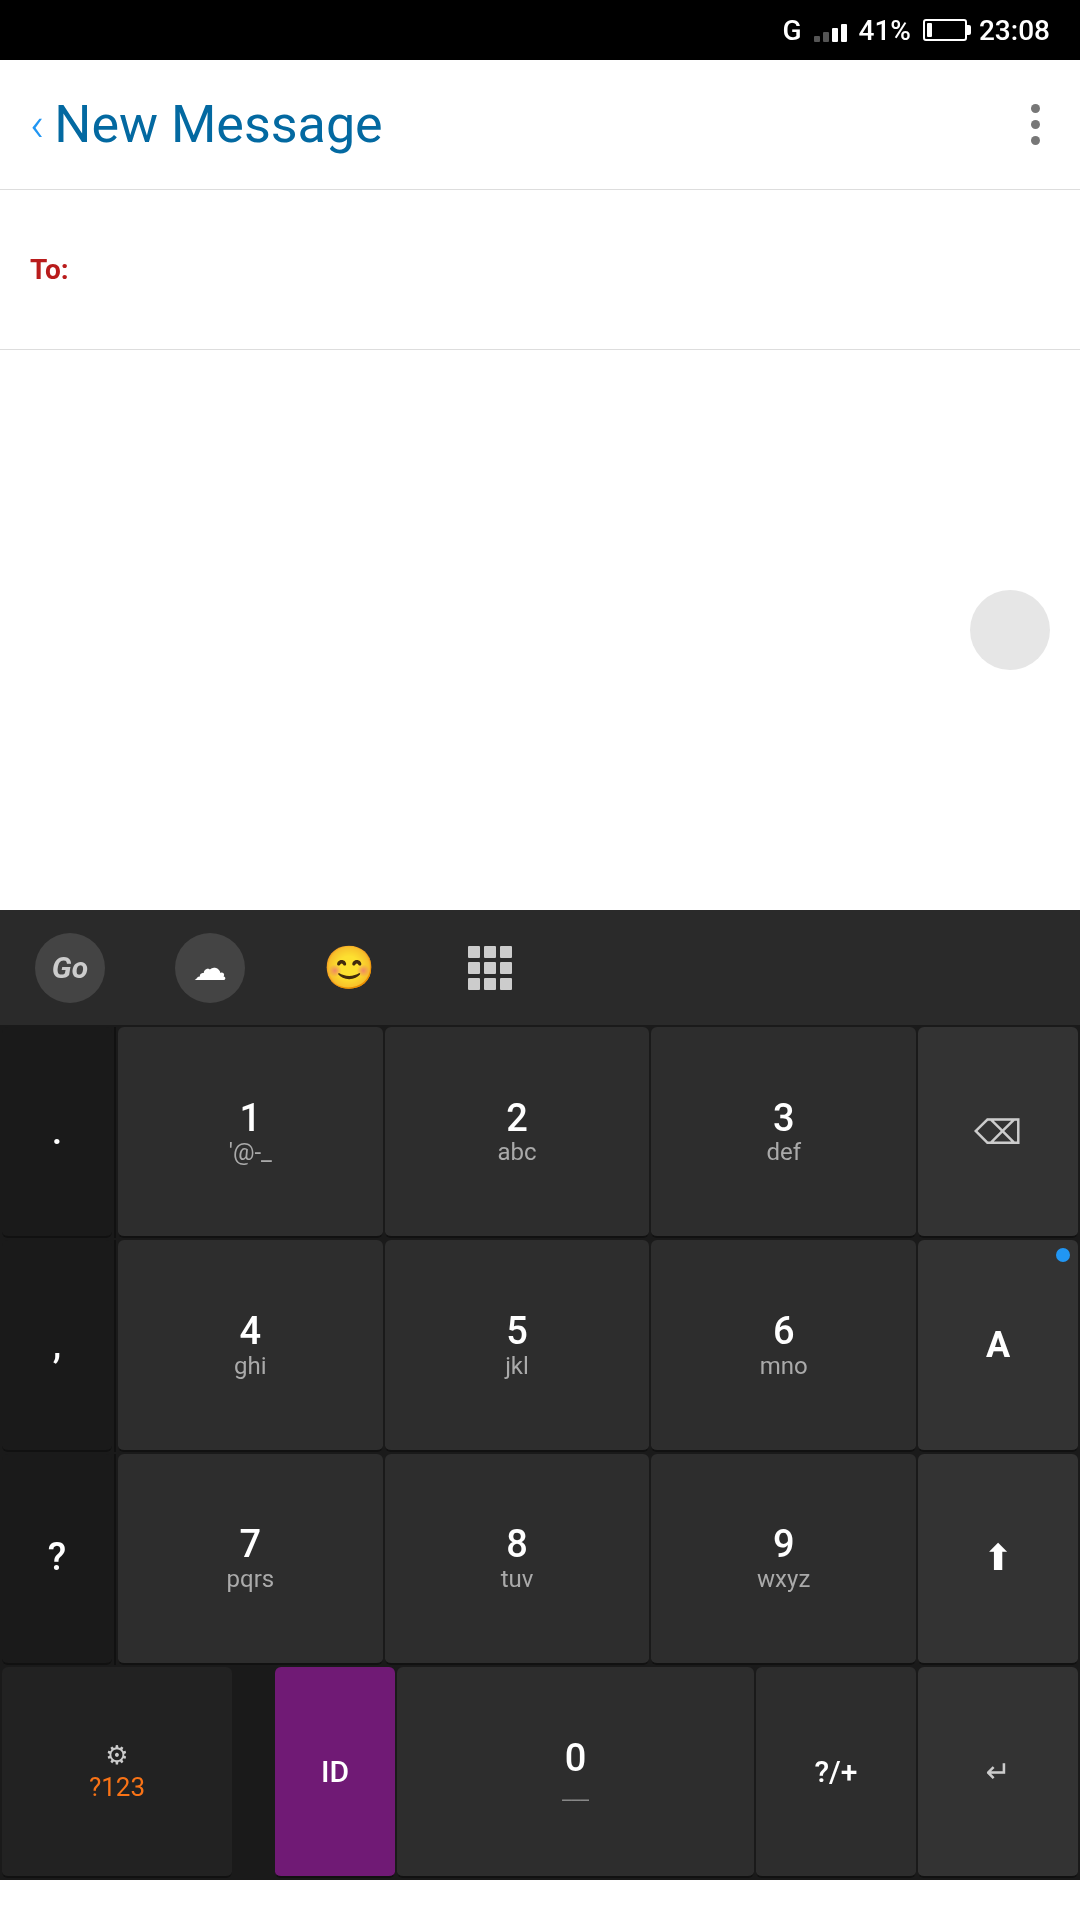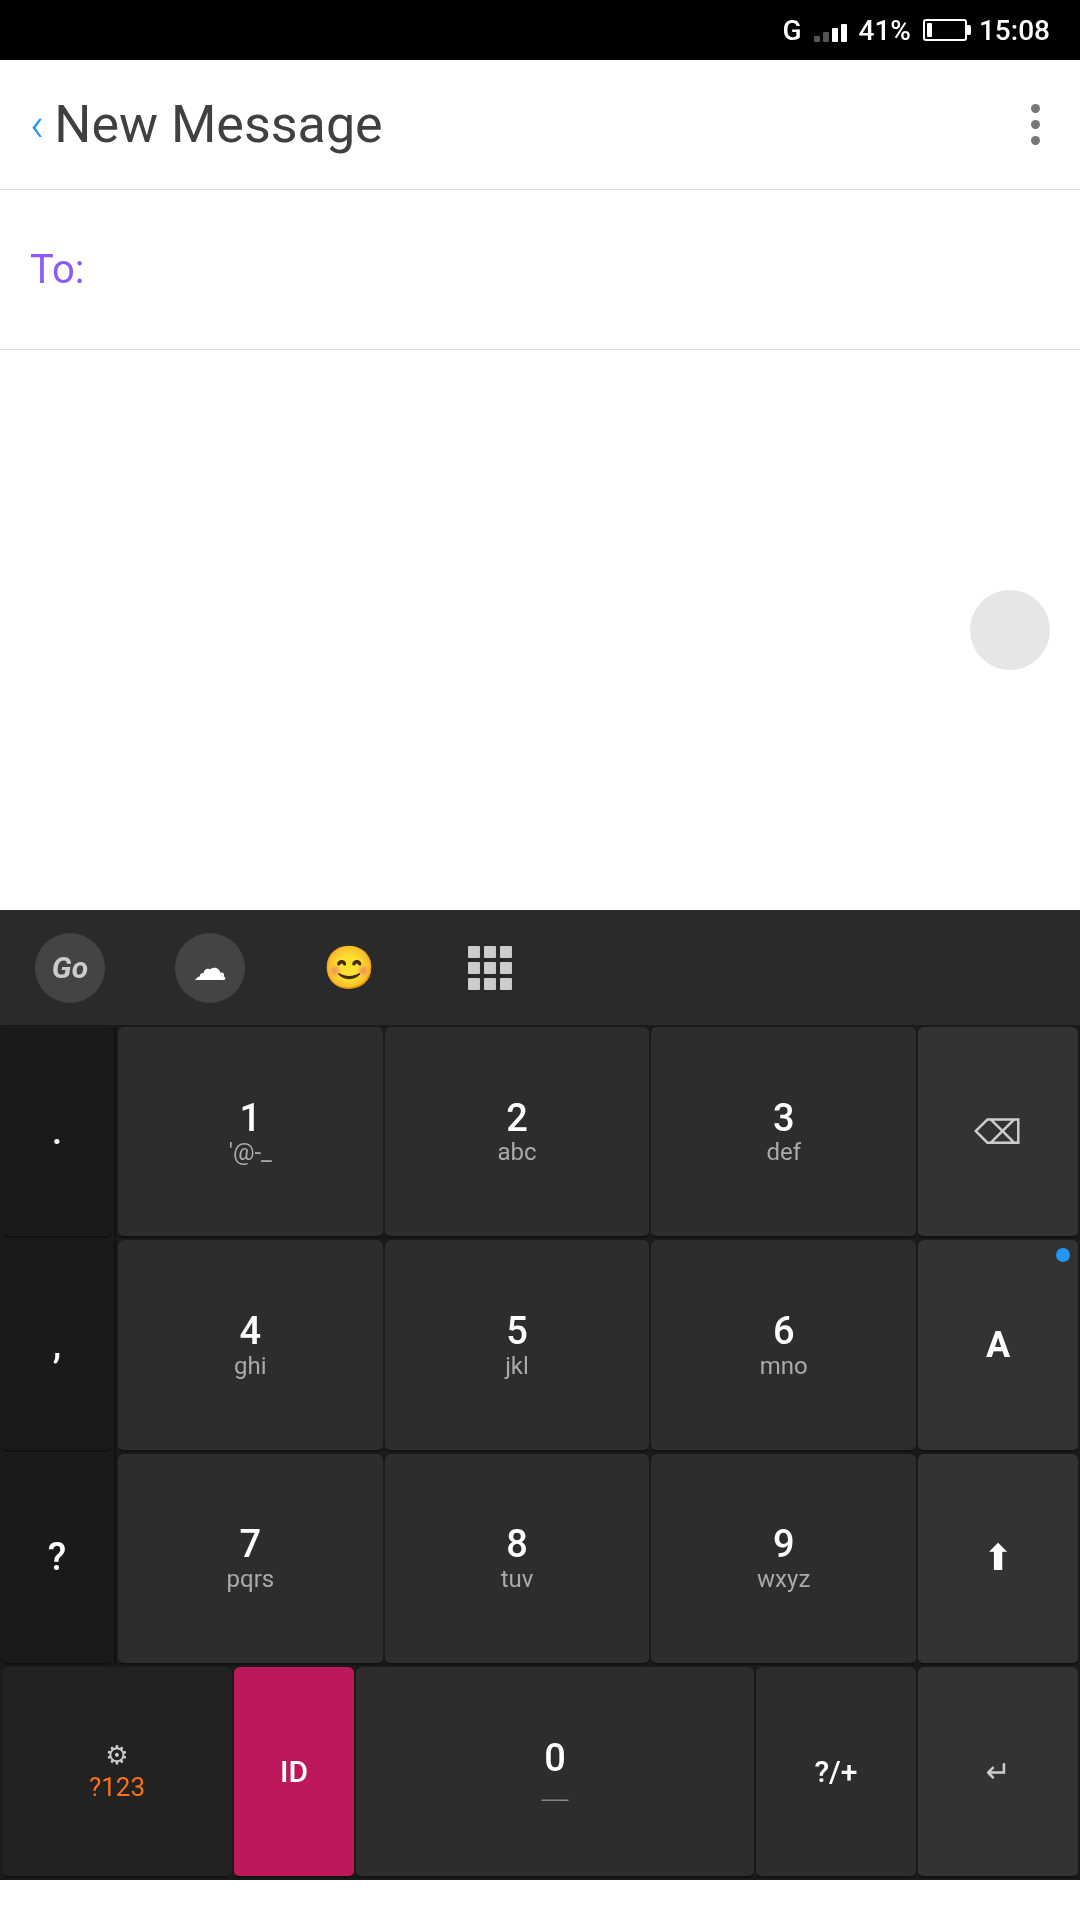--- a/index.html
+++ b/index.html
@@ -93,21 +93,21 @@
       align-items: center;
       gap: 10px;
     }
     .back-chevron {
       color: #2196F3;
       font-size: 48px;
       font-weight: 300;
       line-height: 1;
     }
     .header-title {
-      color: #404040;
+      color: #0369a1;
       font-size: 52px;
       font-weight: 400;
     }
     .header-menu {
       display: flex;
       flex-direction: column;
       gap: 7px;
       cursor: pointer;
       padding: 10px;
     }
@@ -121,23 +121,23 @@
     
     .compose-area {
       width: 100%;
       height: 160px;
       border-bottom: 1px solid #ddd;
       display: flex;
       align-items: center;
       padding: 0 30px;
     }
     .to-label {
-      color: #8b5cf6;
-      font-size: 40px;
-      font-weight: 400;
+      color: #b91c1c;
+      font-size: 28px;
+      font-weight: 700;
     }
     .to-input {
       flex: 1;
       border: none;
       outline: none;
       font-size: 40px;
       color: #333;
       padding-left: 16px;
       background: transparent;
     }
@@ -285,21 +285,22 @@
     .key-settings {
       flex: 0 0 160px;
       background: #222;
     }
     .key-space {
       flex: 3;
       background: #2d2d2d;
     }
     .key-lang {
       flex: 0 0 130px;
-      background: #be185d;
+      background: #701a75;
+      margin-left: 41px;
     }
     .key-special {
       flex: 0 0 160px;
       background: #2d2d2d;
     }
     .key-enter {
       flex: 0 0 160px;
       background: #333;
     }
     .key-dot-indicator {
@@ -361,21 +362,21 @@
       <div class="signal-bar empty" style="height:10px"></div>
       <div class="signal-bar" style="height:14px"></div>
       <div class="signal-bar" style="height:18px"></div>
     </div>
     <span class="status-bar-text">41%</span>
     <div class="battery-icon">
       <div class="battery-body">
         <div class="battery-fill"></div>
       </div>
     </div>
-    <span class="status-bar-text">15:08</span>
+    <span class="status-bar-text">23:08</span>
   </div>
 </div>
 
 <div class="app-header">
   <div class="header-left">
     <span class="back-chevron">‹</span>
     <span class="header-title">New Message</span>
   </div>
   <div class="header-menu">
     <div class="menu-dot"></div>

